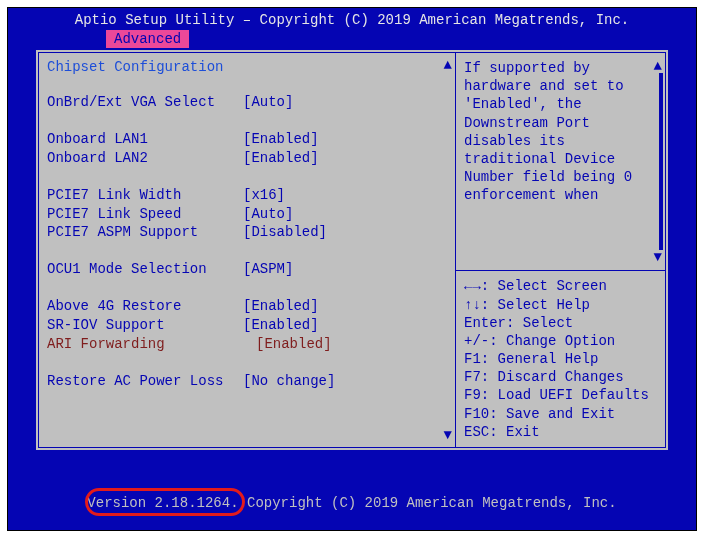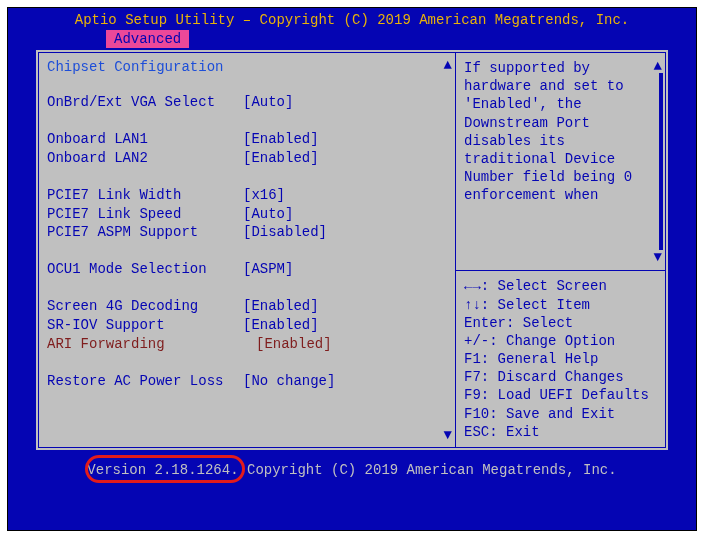--- a/index.html
+++ b/index.html
@@ -15,21 +15,21 @@
   }
   .bios-container {
     width: 690px;
     height: 524px;
     margin: 7px;
     background: #0505b3;
     position: relative;
     border: 1px solid #000;
   }
   .header {
-    color: #eab308;
+    color: #e5e5e5;
     text-align: center;
     padding: 4px 0 2px 0;
     font-size: 14px;
   }
   .tab-bar {
     padding-left: 98px;
     height: 20px;
   }
   .tab {
     display: inline-block;
@@ -103,20 +103,21 @@
     bottom: 20px;
     width: 4px;
     background: #0505b3;
   }
   .footer {
     color: #c0c0c0;
     text-align: center;
     padding: 12px 0 4px 0;
     font-size: 14px;
     position: relative;
+    margin-top: 33px;
   }
   .version-highlight {
     position: absolute;
     border: 3px solid #e31b1b;
     border-radius: 14px;
     left: 77px;
     top: 5px;
     width: 160px;
     height: 28px;
     pointer-events: none;
@@ -166,21 +167,21 @@
             <span class="setting-label">PCIE7 ASPM Support</span>
             <span class="setting-value">[Disabled]</span>
           </div>
           <div class="blank-row"></div>
           <div class="setting-row">
             <span class="setting-label">OCU1 Mode Selection</span>
             <span class="setting-value">[ASPM]</span>
           </div>
           <div class="blank-row"></div>
           <div class="setting-row">
-            <span class="setting-label">Screen 4G Decoding</span>
+            <span class="setting-label">Above 4G Restore</span>
             <span class="setting-value">[Enabled]</span>
           </div>
           <div class="setting-row">
             <span class="setting-label">SR-IOV Support</span>
             <span class="setting-value">[Enabled]</span>
           </div>
           <div class="setting-row selected">
             <span class="setting-label">ARI Forwarding</span>
             <span class="setting-value">[Enabled]</span>
           </div>
@@ -196,21 +197,21 @@
     <div class="right-panel">
       <div class="help-panel">
         <span class="scroll-arrow scroll-up">▲</span>
         <div class="scroll-track-right"></div>
         <span>If supported by hardware and set to 'Enabled', the Downstream Port disables its traditional Device Number field being 0 enforcement when</span>
         <span class="scroll-arrow scroll-down">▼</span>
       </div>
       <div class="keys-panel">
         <div id="keys-list">
             <div class="key-line">←→: Select Screen</div>
-            <div class="key-line">↑↓: Select Item</div>
+            <div class="key-line">↑↓: Select Help</div>
             <div class="key-line">Enter: Select</div>
             <div class="key-line">+/-: Change Option</div>
             <div class="key-line">F1: General Help</div>
             <div class="key-line">F7: Discard Changes</div>
             <div class="key-line">F9: Load UEFI Defaults</div>
             <div class="key-line">F10: Save and Exit</div>
             <div class="key-line">ESC: Exit</div>
           </div>
       </div>
     </div>

